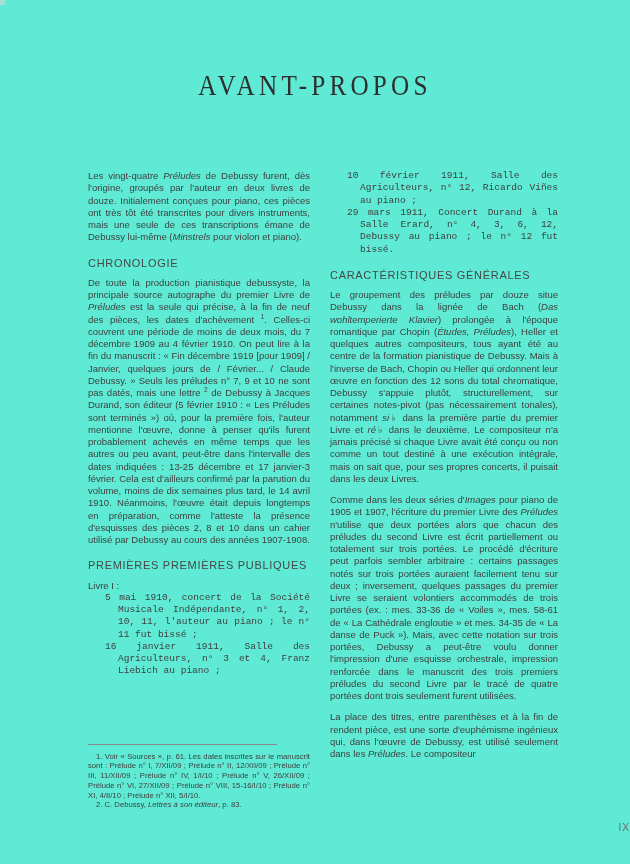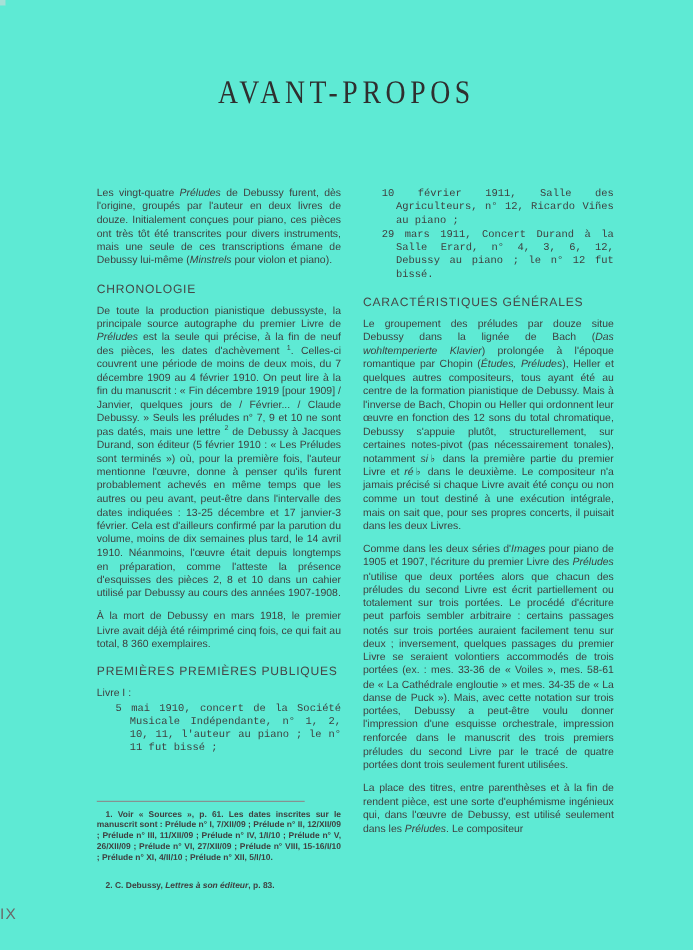--- a/index.html
+++ b/index.html
@@ -78,43 +78,42 @@
     margin: 0;
   }
   sup {
     font-size: 6.5px;
     line-height: 0;
     vertical-align: super;
   }
   .footnote-block {
     margin-top: auto;
     padding-top: 4px;
-    font-weight: bold;
   }
   .footnote-rule {
     width: 85%;
     height: 1px;
     background: #8a8a8a;
     margin: 0 0 7px 0;
   }
   .footnote {
     font-size: 7.7px;
     line-height: 9.7px;
     text-align: justify;
     margin: 0;
   }
-  .footnote + .footnote { margin-top: 16px; }
+  .footnote + .footnote { margin-top: 0; }
   .footnote-indent { text-indent: 8px; }
   .page-number {
     position: absolute;
     left: 0;
     top: 822px;
     width: 100%;
-    text-align: left;
-    font-size: 14px;
+    text-align: right;
+    font-size: 10px;
     letter-spacing: 1px;
     color: #6b6b6b;
   }
 </style>
 </head>
 <body>
 
 <div class="page">
   <div class="scan-artifact"></div>
 
@@ -122,28 +121,28 @@
 
   <div class="columns">
 
     <div class="col left">
       <p><span>Les vingt-quatre </span><i>Préludes</i><span> de Debussy furent, dès l'origine, groupés par l'auteur en deux livres de douze. Initialement conçues pour piano, ces pièces ont très tôt été transcrites pour divers instruments, mais une seule de ces transcriptions émane de Debussy lui-même (</span><i>Minstrels</i><span> pour violon et piano).</span></p>
 
       <h2 class="section">CHRONOLOGIE</h2>
 
       <p><span>De toute la production pianistique debussyste, la principale source autographe du premier Livre de </span><i>Préludes</i><span> est la seule qui précise, à la fin de neuf des pièces, les dates d'achèvement </span><sup>1</sup><span>. Celles-ci couvrent une période de moins de deux mois, du 7 décembre 1909 au 4 février 1910. On peut lire à la fin du manuscrit : « Fin décembre 1919 [pour 1909] / Janvier, quelques jours de / Février... / Claude Debussy. » Seuls les préludes n° 7, 9 et 10 ne sont pas datés, mais une lettre </span><sup>2</sup><span> de Debussy à Jacques Durand, son éditeur (5 février 1910 : « Les Préludes sont terminés ») où, pour la première fois, l'auteur mentionne l'œuvre, donne à penser qu'ils furent probablement achevés en même temps que les autres ou peu avant, peut-être dans l'intervalle des dates indiquées : 13-25 décembre et 17 janvier-3 février. Cela est d'ailleurs confirmé par la parution du volume, moins de dix semaines plus tard, le 14 avril 1910. Néanmoins, l'œuvre était depuis longtemps en préparation, comme l'atteste la présence d'esquisses des pièces 2, 8 et 10 dans un cahier utilisé par Debussy au cours des années 1907-1908.</span></p>
 
-      <p>À la mort de Debussy en mars 1918, le premier Livre avait déjà été réimprimé cinq fois, ce qui fait au total, 8 360 exemplaires.</p>
 
       <h2 class="section">PREMIÈRES PREMIÈRES PUBLIQUES</h2>
 
       <p class="livre-label">Livre I :</p>
 
       <ul class="premiere-list">
         <li>5 mai 1910, concert de la Société Musicale Indépendante, n° 1, 2, 10, 11, l'auteur au piano ; le n° 11 fut bissé ;</li>
+        <li>16 janvier 1911, Salle des Agriculteurs, n° 3 et 4, Franz Liebich au piano ;</li>
       </ul>
 
       <div class="footnote-block">
         <div class="footnote-rule"></div>
         <p class="footnote footnote-indent">1. Voir « Sources », p. 61. Les dates inscrites sur le manuscrit sont : Prélude n° I, 7/XII/09 ; Prélude n° II, 12/XII/09 ; Prélude n° III, 11/XII/09 ; Prélude n° IV, 1/I/10 ; Prélude n° V, 26/XII/09 ; Prélude n° VI, 27/XII/09 ; Prélude n° VIII, 15-16/I/10 ; Prélude n° XI, 4/II/10 ; Prélude n° XII, 5/I/10.</p>
         <p class="footnote footnote-indent"><span>2. C. Debussy, </span><i>Lettres à son éditeur</i><span>, p. 83.</span></p>
       </div>
     </div>
 
     <div class="col right">

